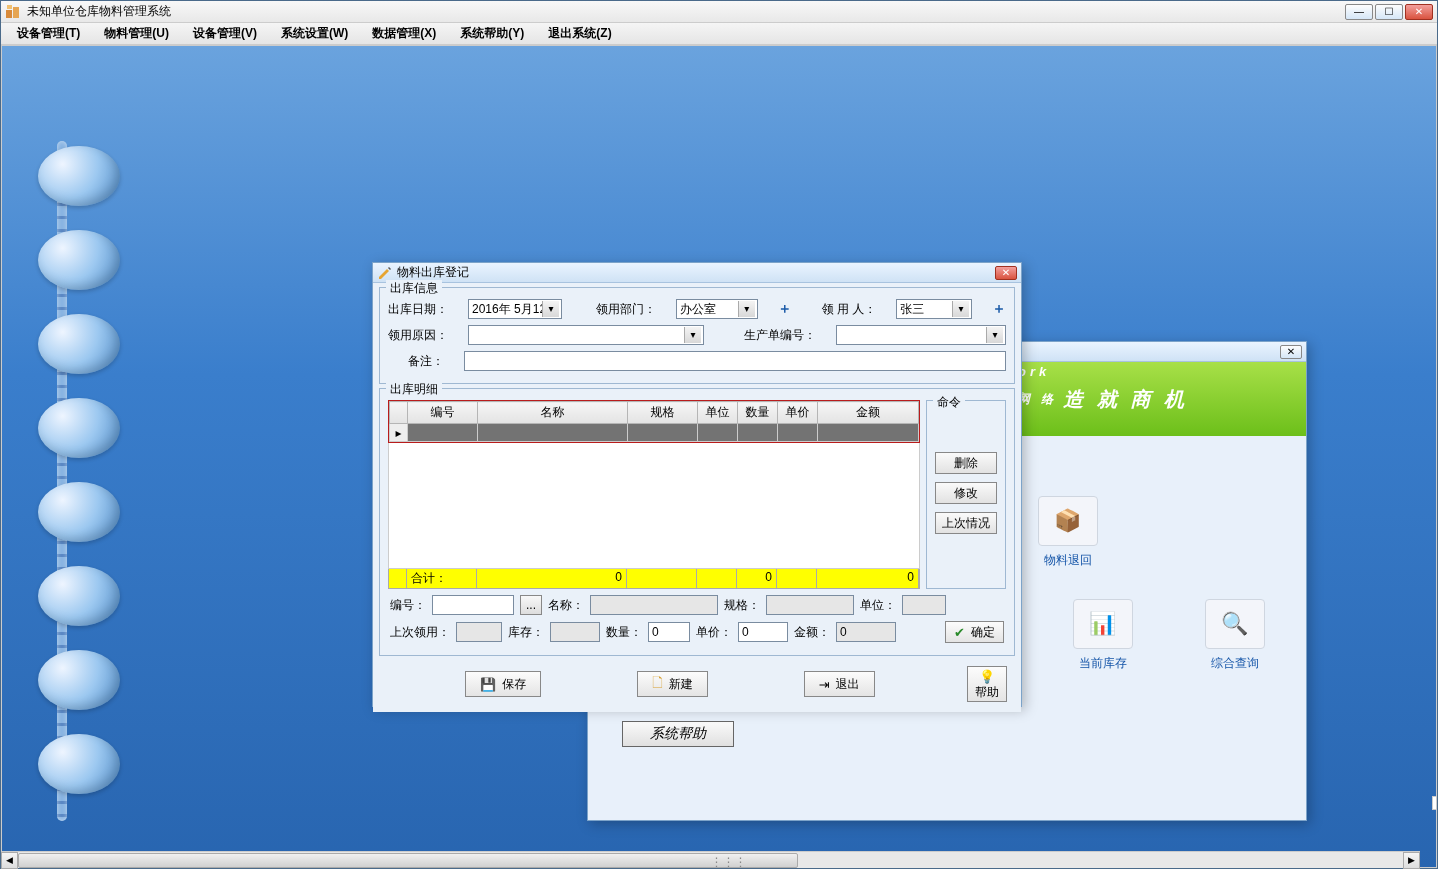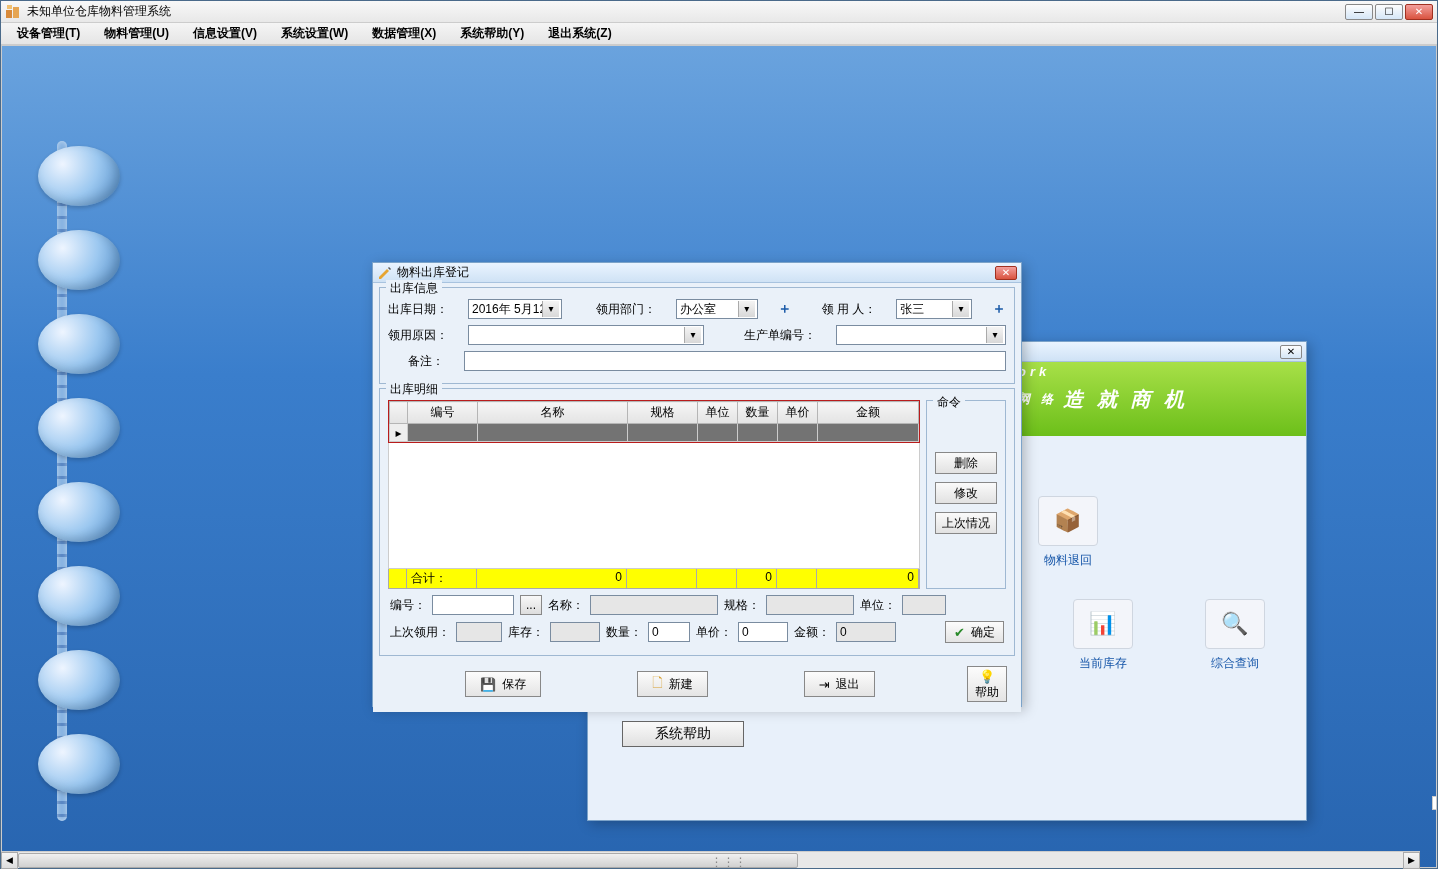--- a/index.html
+++ b/index.html
@@ -72,21 +72,21 @@
 .abtn { height:26px; padding:0 14px; border:1px solid #888; background:linear-gradient(#fcfcfc,#e4e4e4); display:flex; align-items:center; gap:6px; cursor:pointer; }
 .abtn .ic { font-size:13px; }
 .help-btn { width:40px; height:36px; flex-direction:column; gap:0; font-size:11px; padding:2px;}
 
 .scroll-h { position:absolute; bottom:0; left:0; right:17px; height:17px; background:#e8e8e8; border-top:1px solid #ccc; display:flex; align-items:center;}
 .scroll-h .thumb { position:absolute; left:17px; width:55%; height:15px; top:1px; background:linear-gradient(#f0f0f0,#d0d0d0); border:1px solid #aaa; border-radius:2px;}
 .scroll-h .arr { width:17px; height:17px; background:linear-gradient(#f5f5f5,#ddd); border:1px solid #aaa; display:flex;align-items:center;justify-content:center;font-size:9px;}
 .scroll-h .arr.r{ margin-left:auto;}
 .corner-note { position:absolute; right:0; bottom:95px; width:26px; height:14px; background:#fff; border:1px solid #ccc; font-size:9px; text-align:center;}
 
-.sidebar-btn { position:absolute; left:620px; top:675px; width:122px; height:26px; border:1px solid #666; background:linear-gradient(#fafafa,#e0e0e0); font-size:14px; cursor:pointer;}
+.sidebar-btn { position:absolute; left:620px; top:675px; width:112px; height:26px; border:1px solid #666; background:linear-gradient(#fafafa,#e0e0e0); font-size:14px; cursor:pointer;font-style:italic;}
 </style>
 </head>
 <body>
 
 <div class="app-window">
 
   <div class="title-bar">
     <svg class="app-icon" viewBox="0 0 16 16">
         <rect x="1" y="6" width="6" height="8" fill="#d88a3a"></rect>
         <rect x="8" y="3" width="6" height="11" fill="#e6a552"></rect>
@@ -96,21 +96,21 @@
     <div class="win-btns">
       <div class="win-btn">—</div>
       <div class="win-btn">☐</div>
       <div class="win-btn close">✕</div>
     </div>
   </div>
 
   <div class="menu-bar">
     <div class="menu-item">设备管理(T)</div>
     <div class="menu-item">物料管理(U)</div>
-    <div class="menu-item">信息设置(V)</div>
+    <div class="menu-item">设备管理(V)</div>
     <div class="menu-item">系统设置(W)</div>
     <div class="menu-item">数据管理(X)</div>
     <div class="menu-item">系统帮助(Y)</div>
     <div class="menu-item">退出系统(Z)</div>
   </div>
 
   <div class="content-area">
     <div class="content-inner">
 
       <div class="chain"></div>

